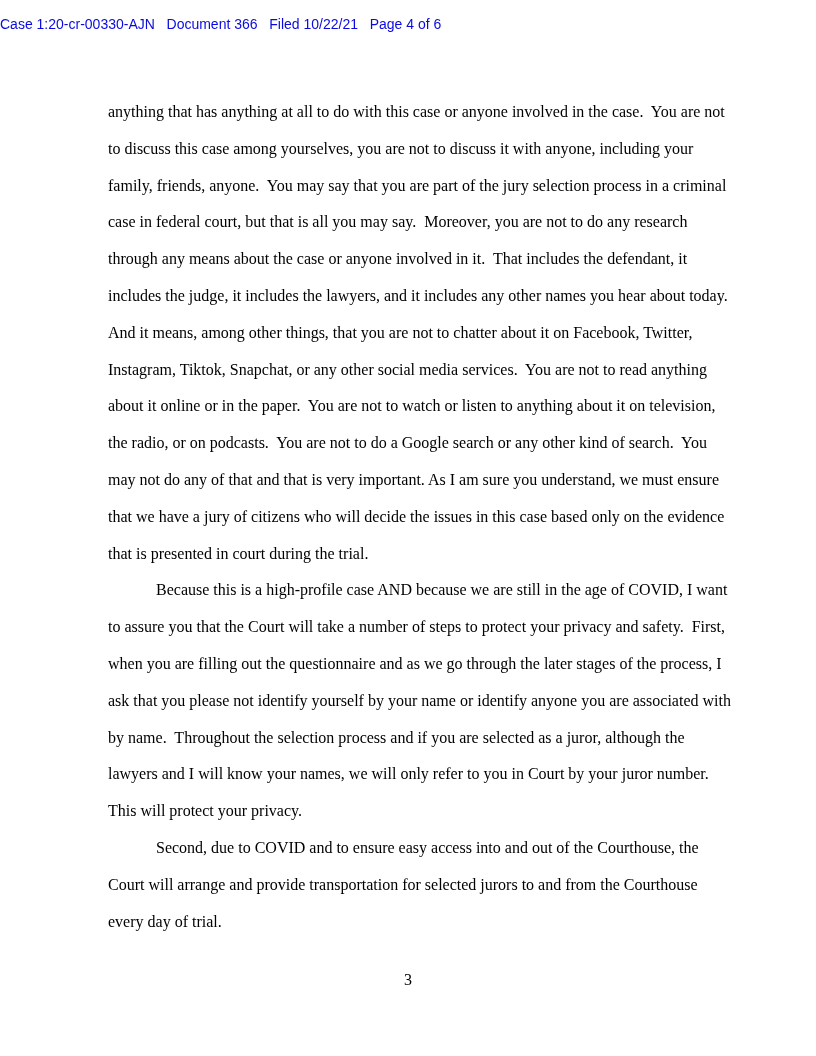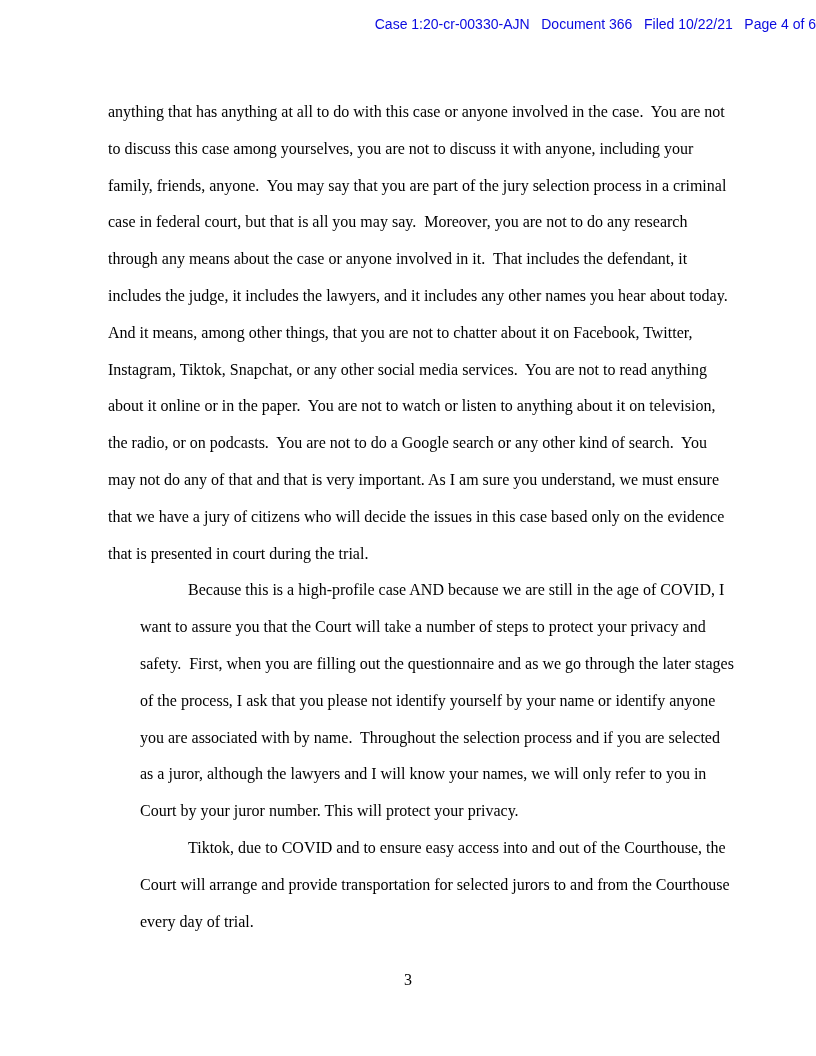--- a/index.html
+++ b/index.html
@@ -14,59 +14,58 @@
     background: #ffffff;
     overflow: hidden;
     font-family: "Liberation Serif", serif;
     color: #000000;
   }
   .stamp {
     position: absolute;
     top: 16px;
     left: 0;
     width: 100%;
-    text-align: right;
+    text-align: left;
     font-family: "Liberation Sans", sans-serif;
     font-size: 14px;
     white-space: pre-wrap;
   }
   .body-text {
     position: absolute;
     top: 94px;
     left: 108px;
     width: 626px;
     font-size: 16px;
     line-height: 36.8px;
     text-align: left;
   }
   .body-text p {
     margin: 0;
     white-space: pre-wrap;
   }
   .body-text p.indent {
     text-indent: 48px;
-    margin-left: 32px;
   }
   .page-number {
     position: absolute;
     top: 971px;
     left: 0;
     width: 100%;
     text-align: center;
     font-size: 16px;
   }
 </style>
 </head>
 <body>
 
 <div class="page">
 
   <div class="stamp" style="color: rgb(10, 10, 224);">Case 1:20-cr-00330-AJN   Document 366   Filed 10/22/21   Page 4 of 6</div>
 
   <div class="body-text">
     <p>anything that has anything at all to do with this case or anyone involved in the case.  You are not to discuss this case among yourselves, you are not to discuss it with anyone, including your family, friends, anyone.  You may say that you are part of the jury selection process in a criminal case in federal court, but that is all you may say.  Moreover, you are not to do any research through any means about the case or anyone involved in it.  That includes the defendant, it includes the judge, it includes the lawyers, and it includes any other names you hear about today. And it means, among other things, that you are not to chatter about it on Facebook, Twitter, Instagram, Tiktok, Snapchat, or any other social media services.  You are not to read anything about it online or in the paper.  You are not to watch or listen to anything about it on television, the radio, or on podcasts.  You are not to do a Google search or any other kind of search.  You may not do any of that and that is very important. As I am sure you understand, we must ensure that we have a jury of citizens who will decide the issues in this case based only on the evidence that is presented in court during the trial.</p>
     <p class="indent">Because this is a high-profile case AND because we are still in the age of COVID, I want to assure you that the Court will take a number of steps to protect your privacy and safety.  First, when you are filling out the questionnaire and as we go through the later stages of the process, I ask that you please not identify yourself by your name or identify anyone you are associated with by name.  Throughout the selection process and if you are selected as a juror, although the lawyers and I will know your names, we will only refer to you in Court by your juror number. This will protect your privacy.</p>
-    <p class="indent">Tiktok, due to COVID and to ensure easy access into and out of the Courthouse, the Court will arrange and provide transportation for selected jurors to and from the Courthouse every day of trial.</p>
+    <p class="indent">Second, due to COVID and to ensure easy access into and out of the Courthouse, the Court will arrange and provide transportation for selected jurors to and from the Courthouse every day of trial.</p>
   </div>
 
   <div class="page-number">3</div>
 
 </div>
 
 </body></html>

